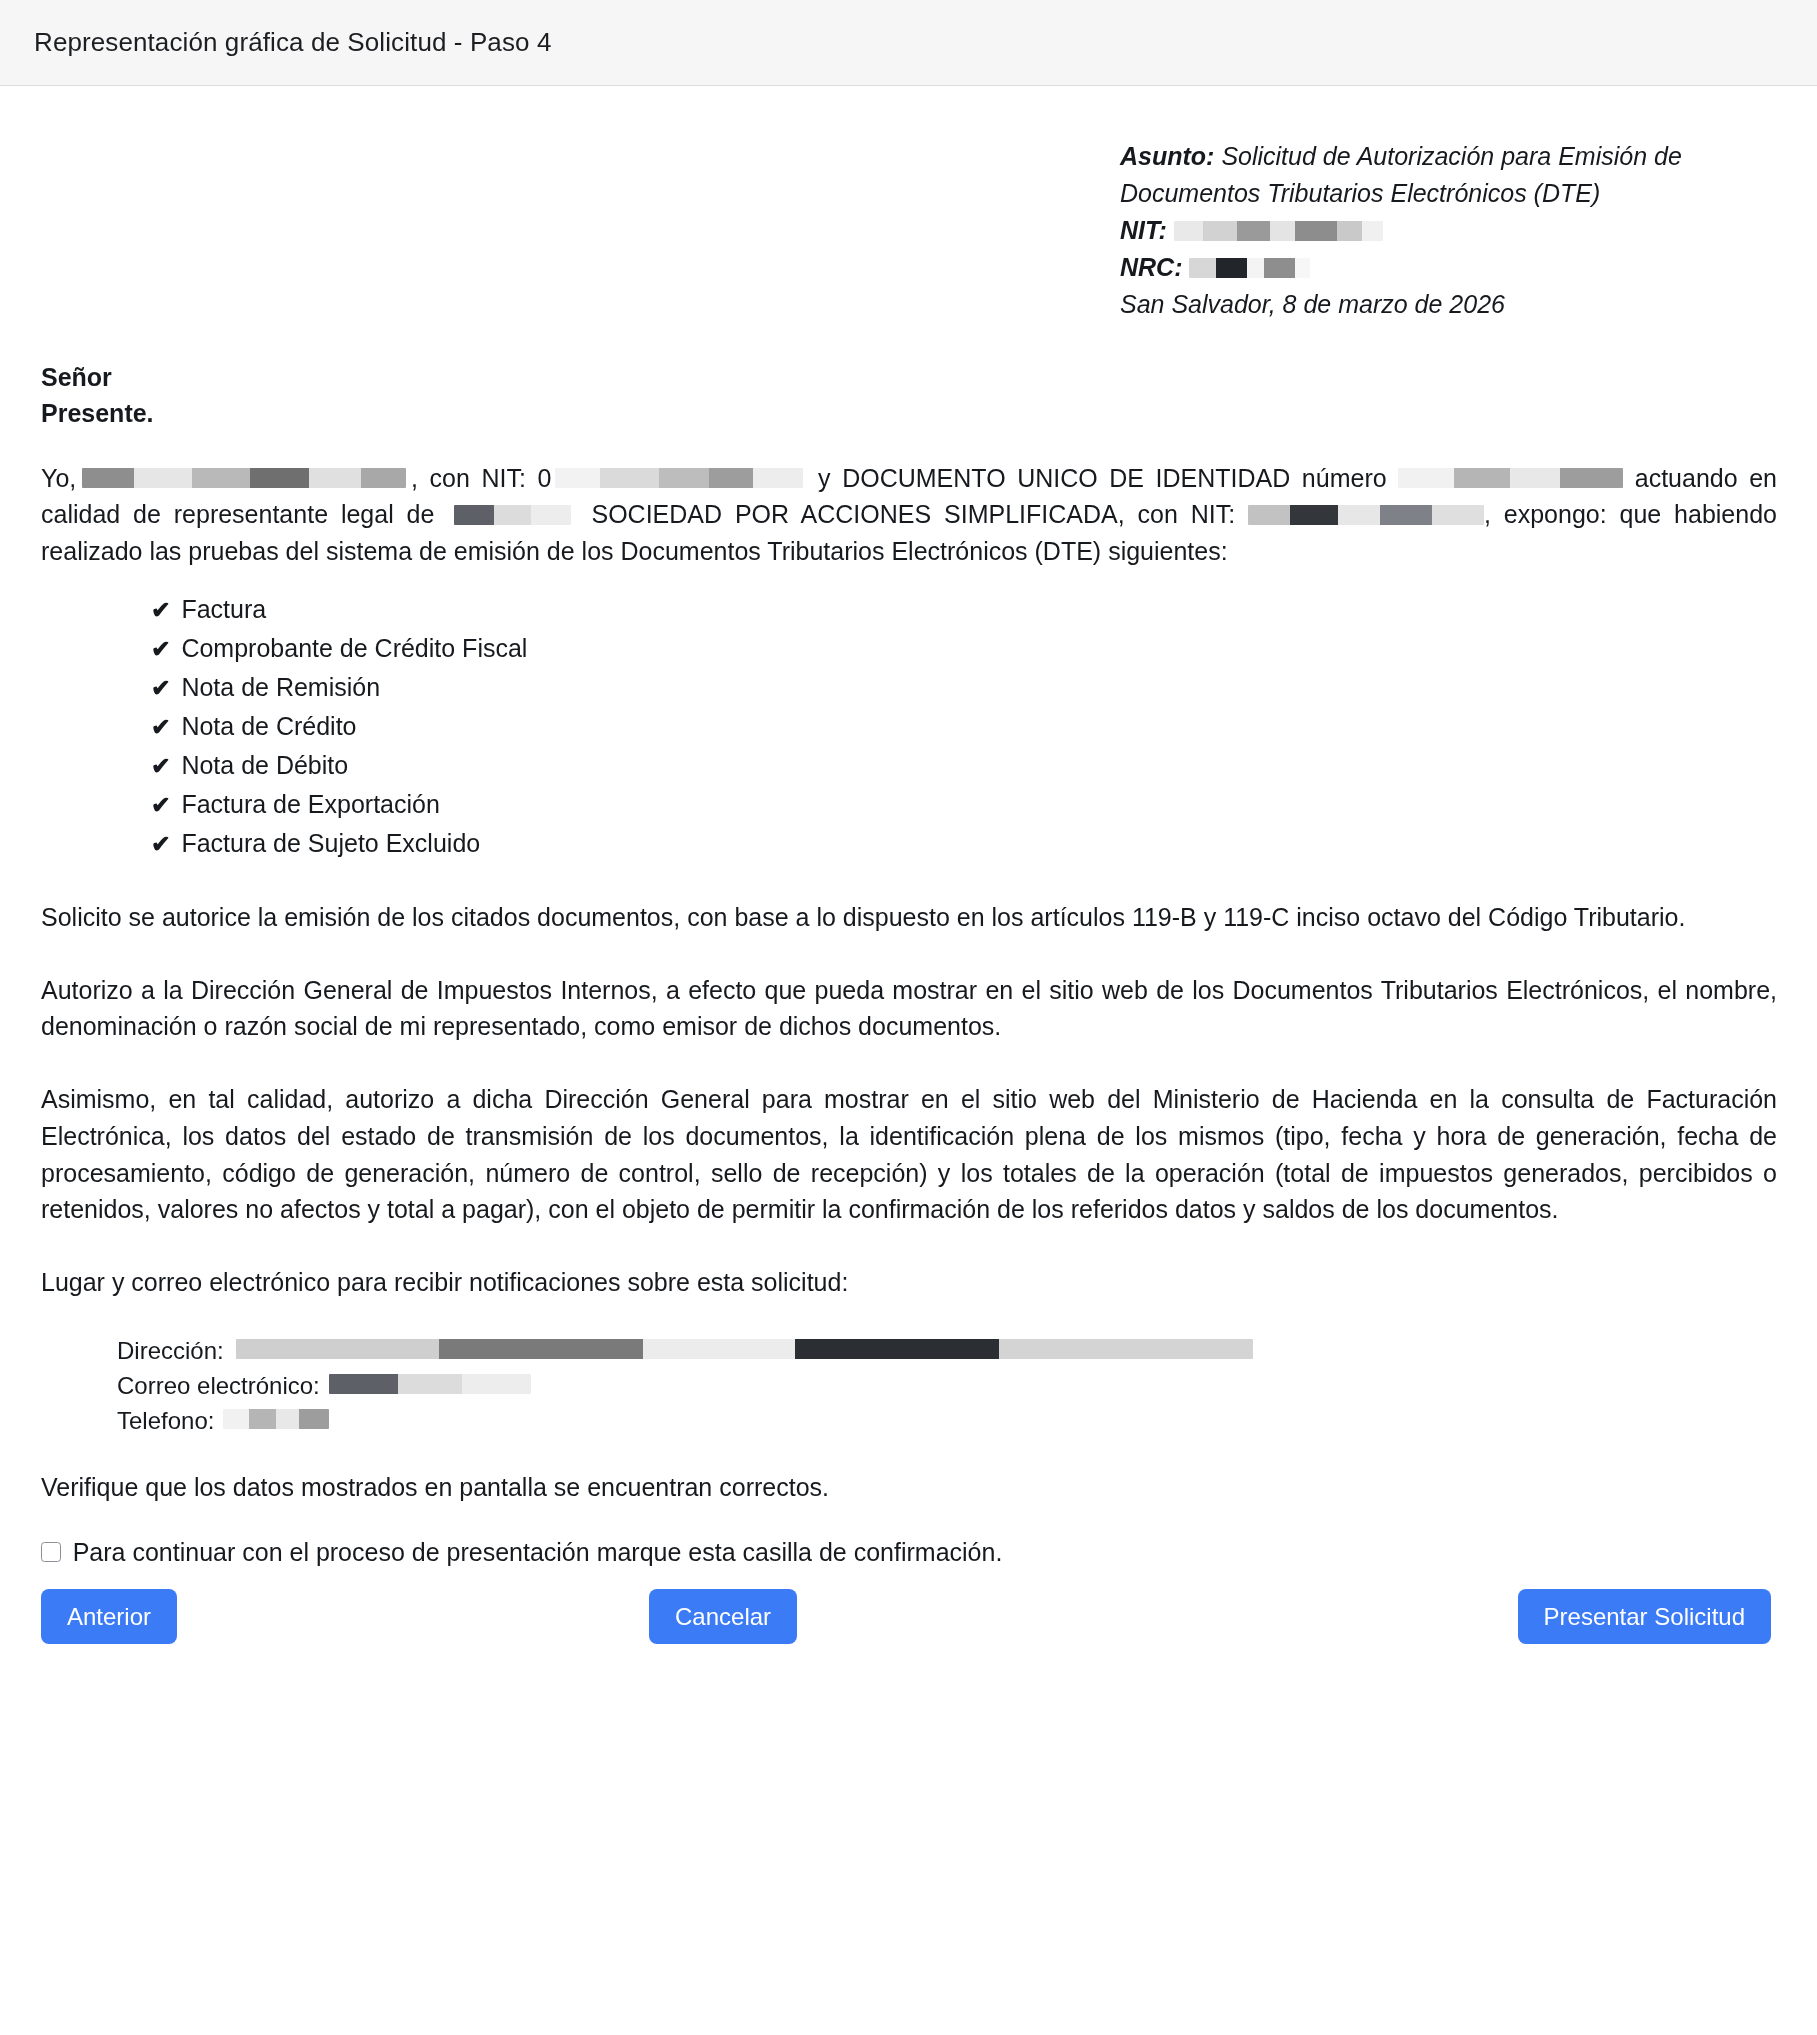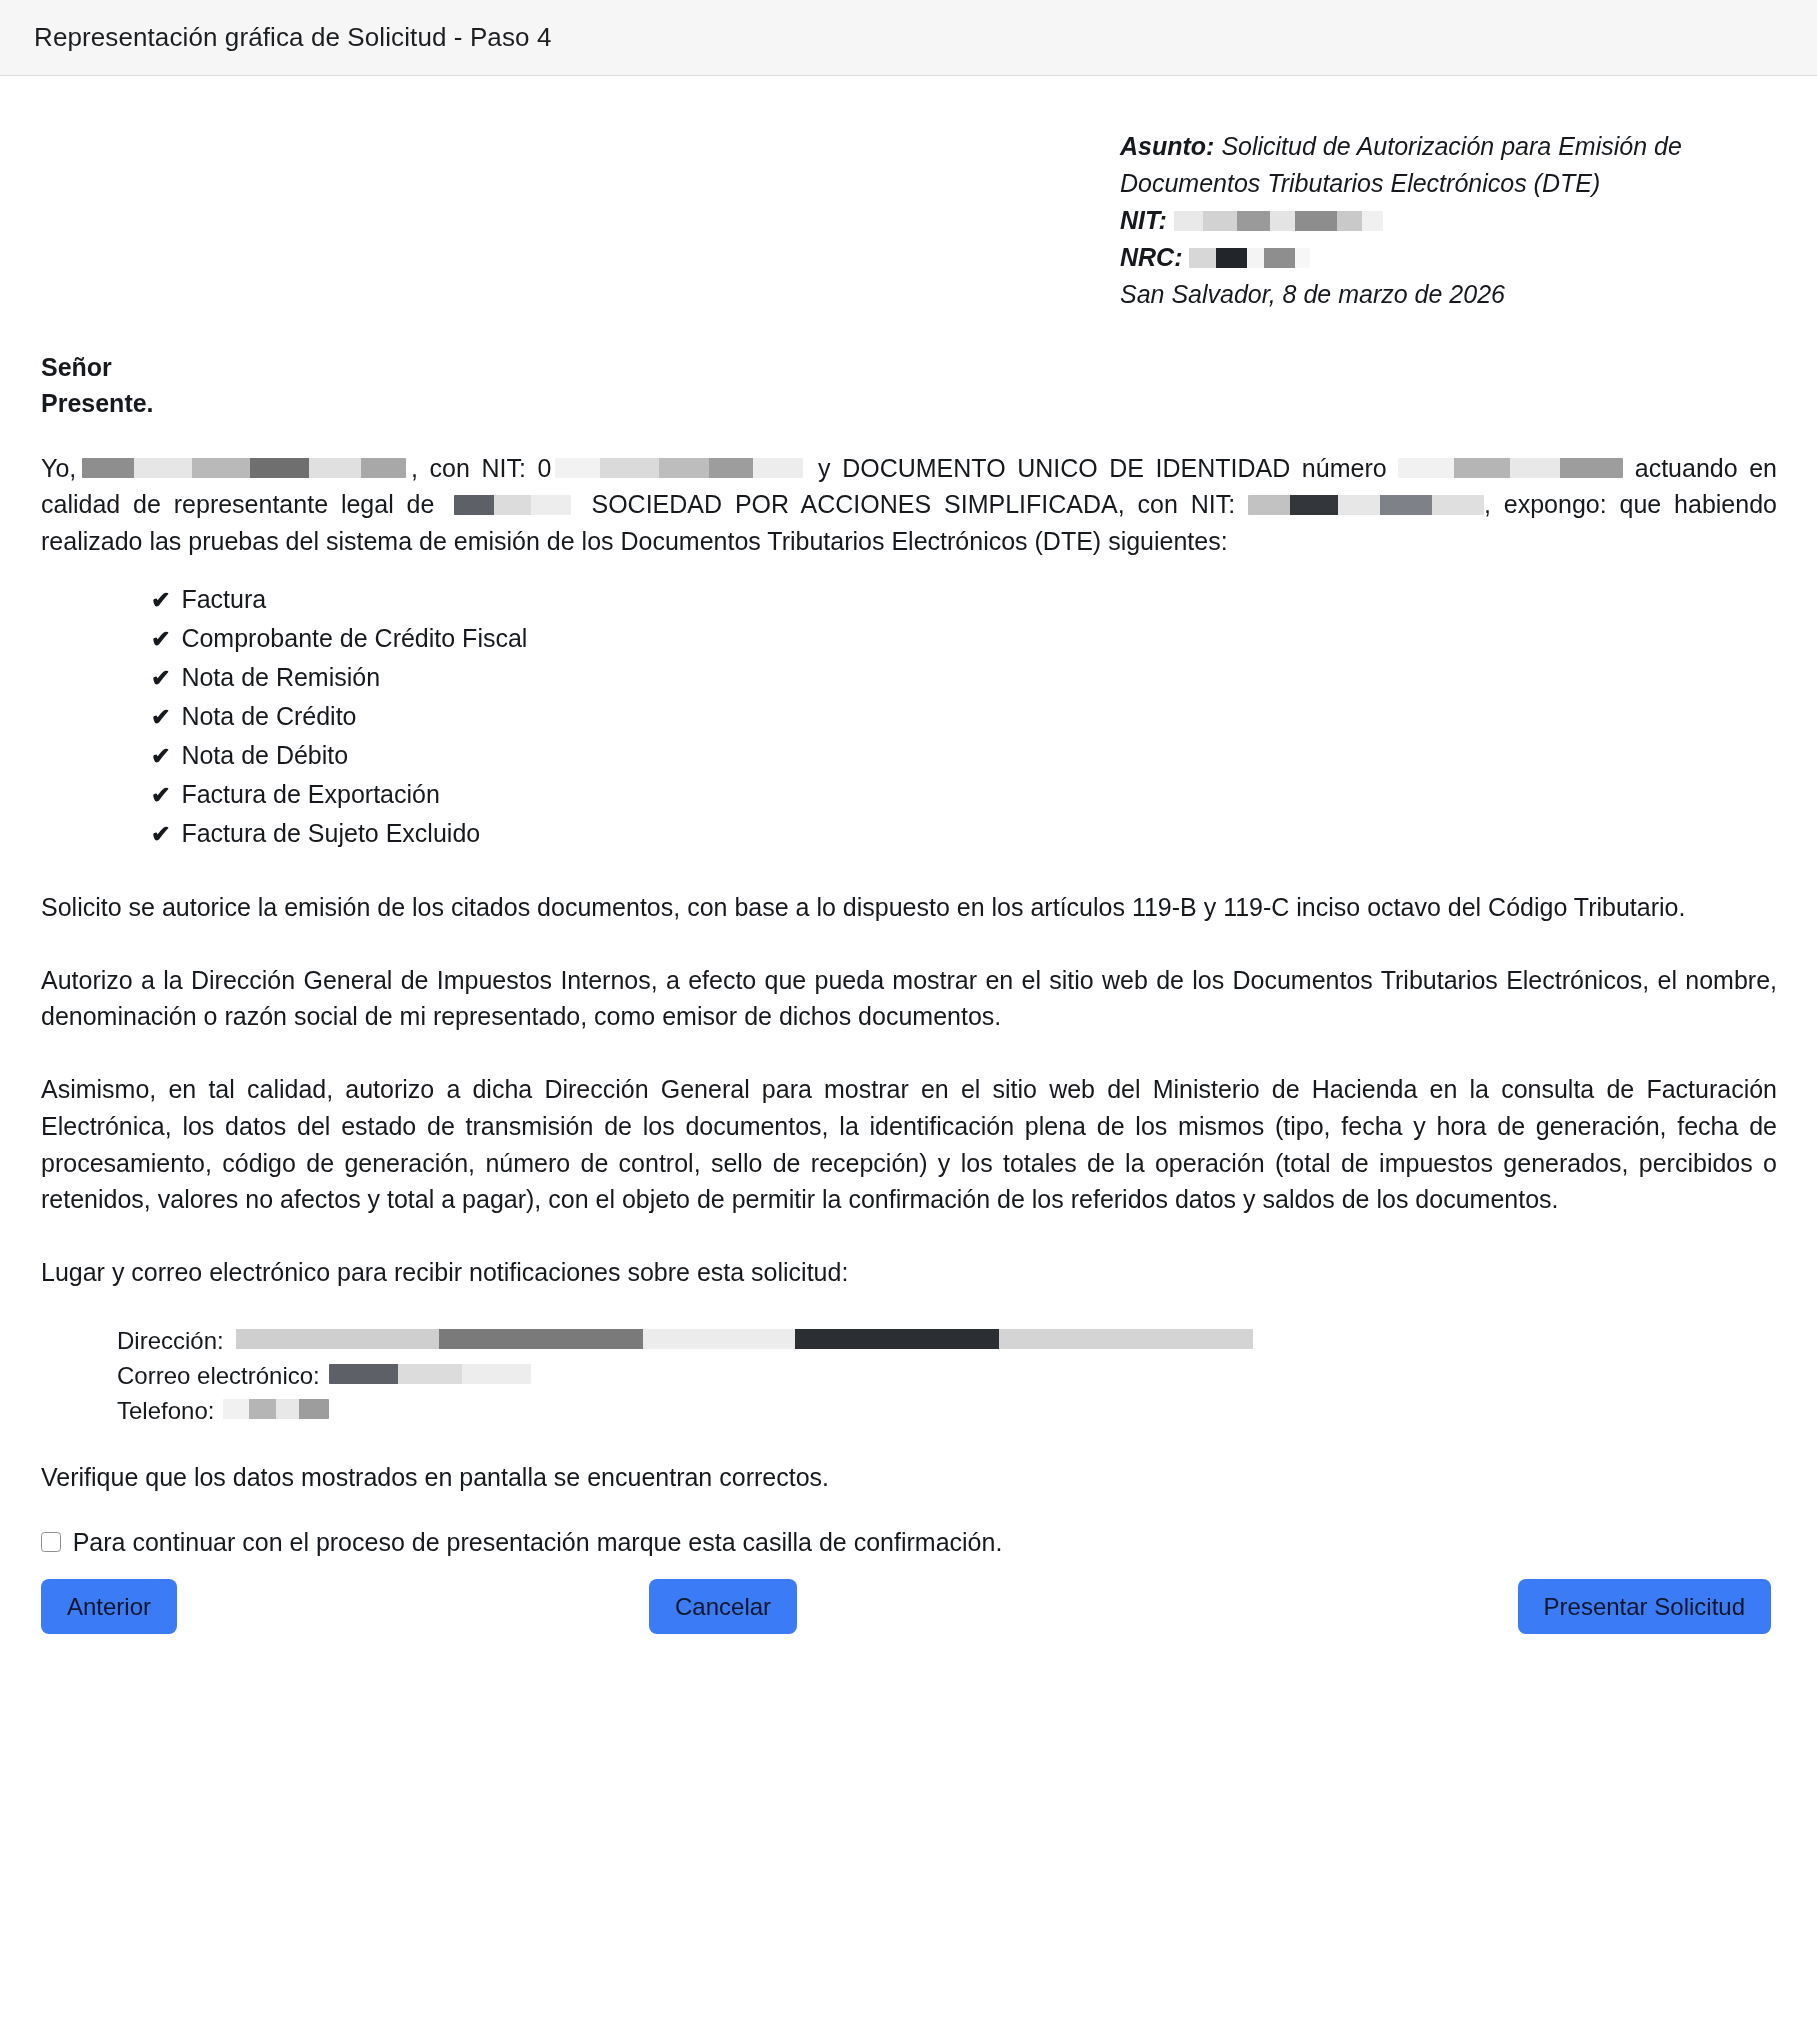--- a/index.html
+++ b/index.html
@@ -10,21 +10,21 @@
   body {
     width: 1817px;
     height: 2035px;
     font-family: "Liberation Sans", sans-serif;
     color: #16191d;
     overflow: hidden;
   }
 
   
   .titlebar {
-    height: 76px;
+    height: 86px;
     background: #f6f6f7;
     border-bottom: 1.8px solid #dcdcde;
     display: flex;
     align-items: center;
     padding-left: 34px;
   }
   .titlebar-text {
     font-size: 26px;
     font-weight: 400;
     color: #1c1e21;
@@ -144,21 +144,21 @@
   .footer {
     margin-top: 36px;
     display: flex;
     align-items: center;
     padding-bottom: 40px;
     position: relative;
     height: 68px;
   }
   .btn {
     background: #3b7bf6;
-    color: #0f172a;
+    color: #ffffff;
     border: none;
     border-radius: 8px;
     font-family: "Liberation Sans", sans-serif;
     font-size: 24px;
     padding: 15.3px 26px;
     cursor: pointer;
     line-height: 1;
   }
   .btn-prev   { position: absolute; left: 0; }
   .btn-cancel { position: absolute; left: 608px; }

